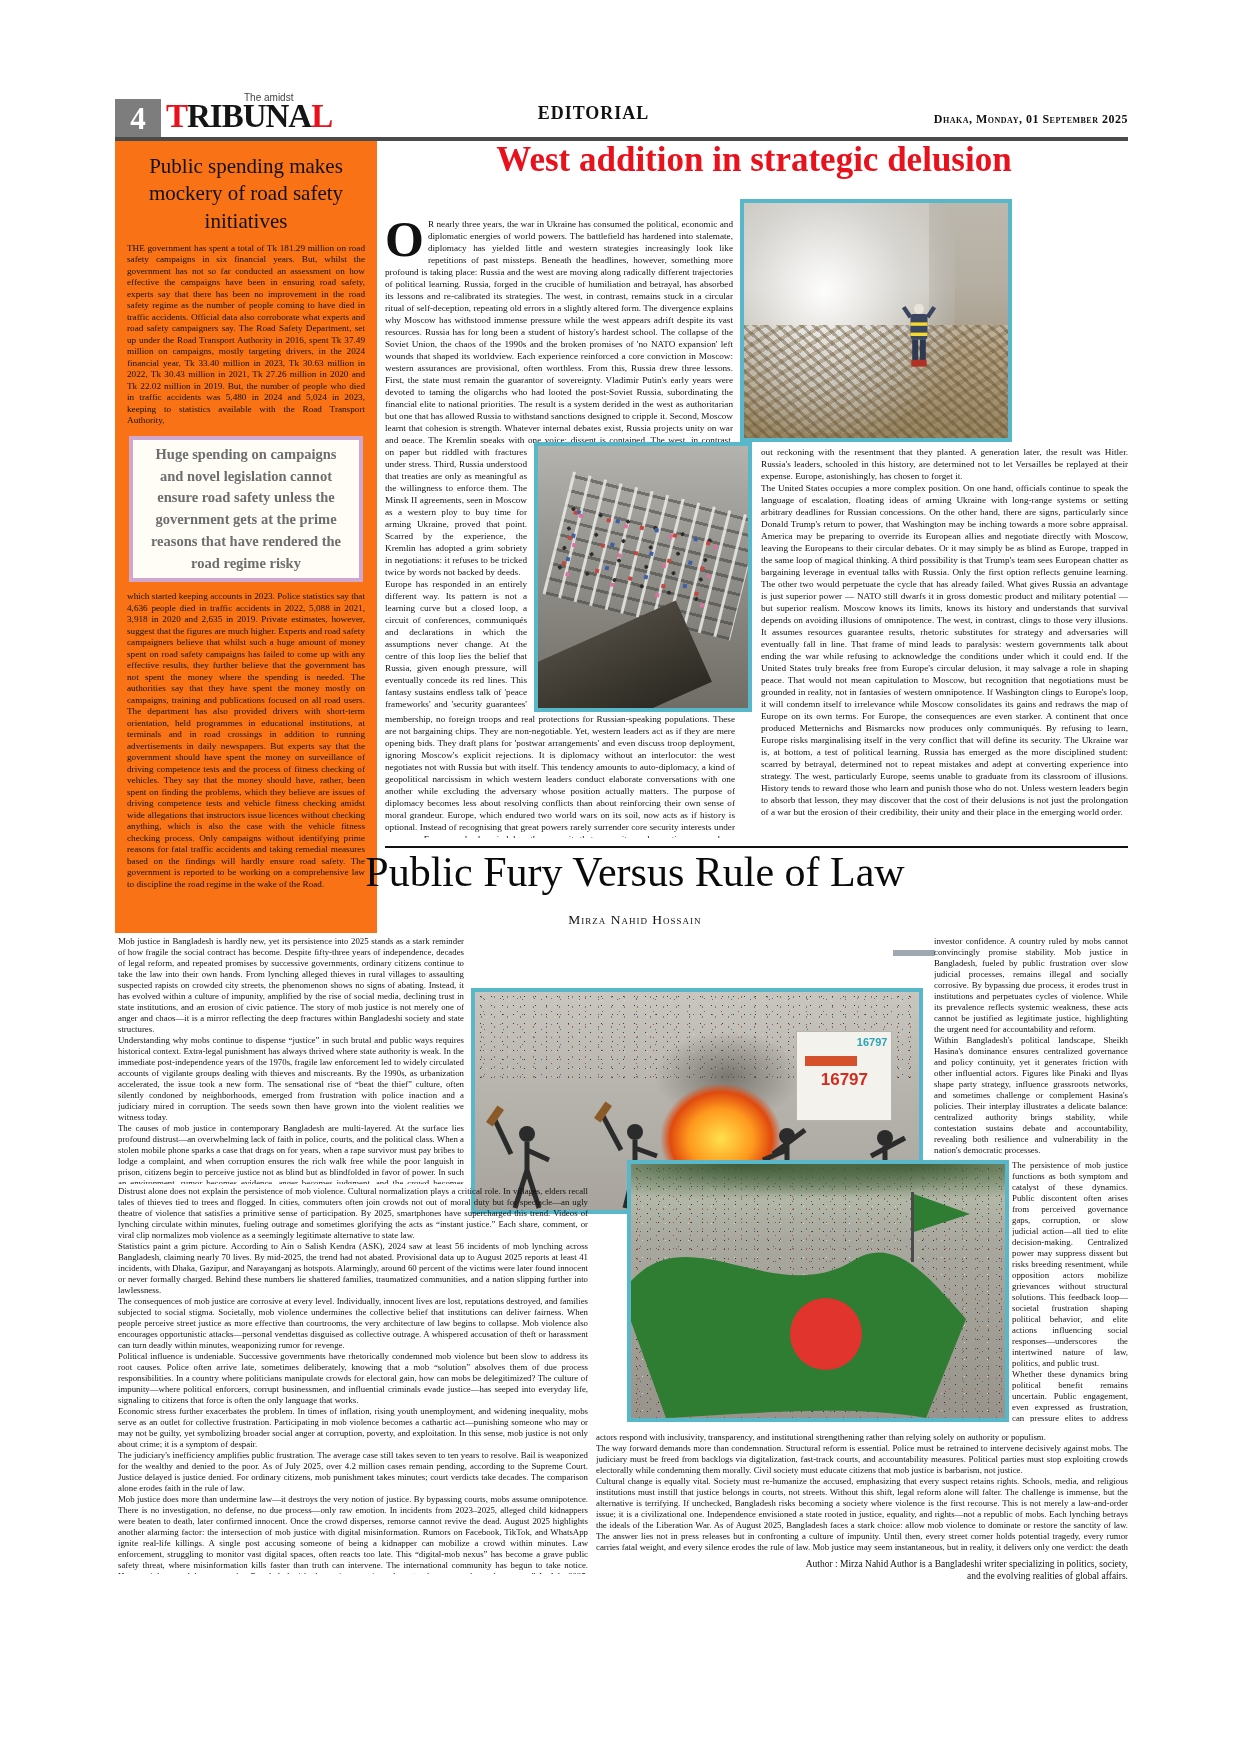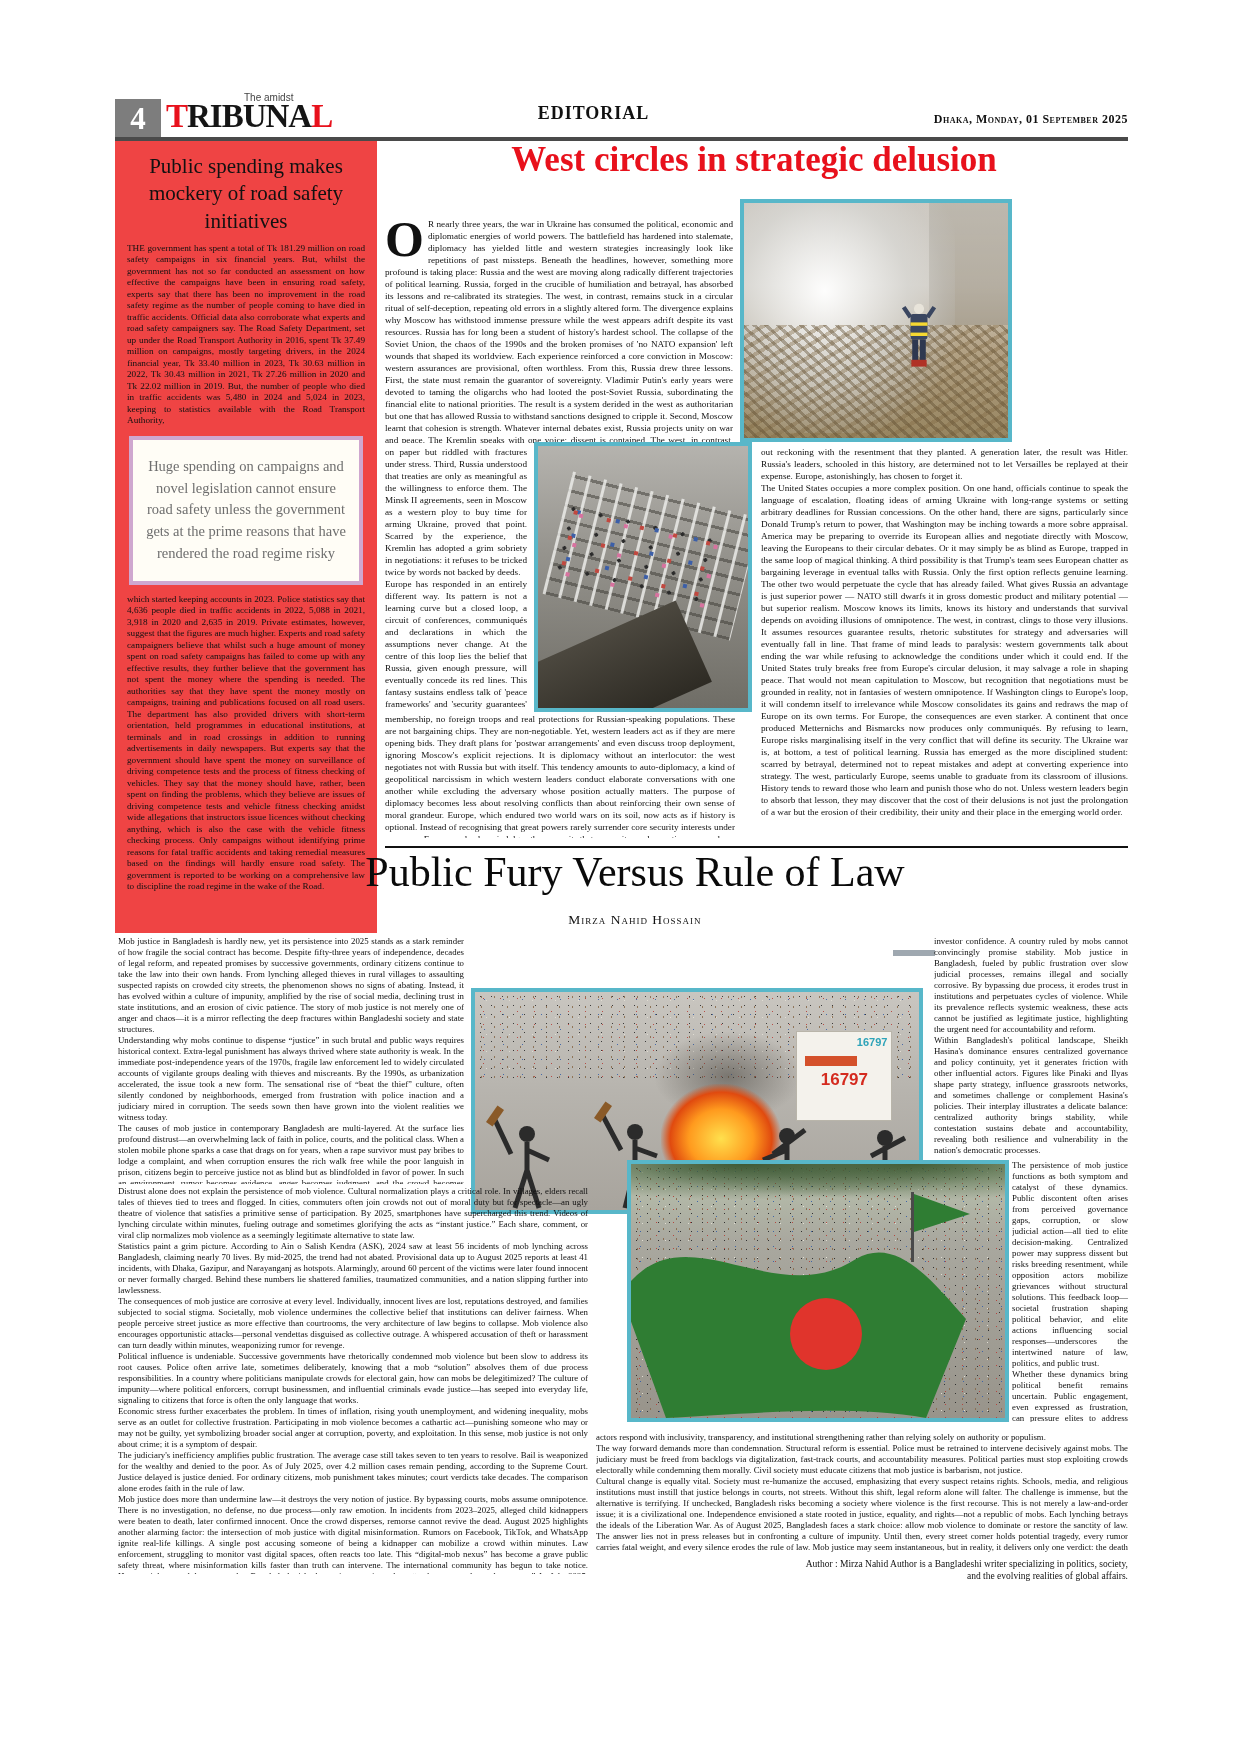--- a/index.html
+++ b/index.html
@@ -13,27 +13,27 @@
            font-size:10px;color:#444;}
   .masthead .logotype{position:absolute;left:0;top:6px;font-family:Liberation Serif, serif;
            font-weight:900;font-size:33px;letter-spacing:-1px;color:#151515;}
   .masthead .red{color:#e8111c;}
   .section{position:absolute;left:0;top:103px;width:1187px;text-align:center;
            font-size:18px;font-weight:bold;letter-spacing:1px;}
   .pdate{position:absolute;right:113px;top:112px;font-size:12px;font-variant:small-caps;
          font-weight:bold;letter-spacing:.5px;}
   .hrule{position:absolute;left:115px;top:137px;width:1013px;height:4px;background:#4a4a4a;}
   
-  .edcol{position:absolute;left:115px;top:141px;width:262px;height:792px;background:#ef4444;
+  .edcol{position:absolute;left:115px;top:141px;width:262px;height:792px;background:#f97316;
          box-sizing:border-box;padding:10px 12px;overflow:hidden;}
   .edcol h2{margin:2px 0 8px 0;font-size:21px;font-weight:normal;text-align:center;line-height:1.3;}
   .jt{white-space:pre-line;text-align:justify;}
   .edbody{font-size:9.2px;line-height:11.5px;text-align:justify;white-space:pre-line;}
-  .pullquote{margin:9px 2px;border:4px solid #cfa7cf;background:#fffdf6;padding:16px 10px;
-         font-size:14.5px;line-height:1.5;font-weight:normal;color:#6e6e6e;text-align:center;}
+  .pullquote{margin:9px 2px;border:4px solid #cfa7cf;background:#fffdf6;padding:4px 10px;
+         font-size:14.5px;line-height:1.5;font-weight:bold;color:#6e6e6e;text-align:center;}
   
   .w-head{position:absolute;left:380px;top:140px;width:748px;text-align:center;
           color:#e8111c;font-size:35px;font-weight:bold;}
   .byline{position:absolute;font-size:13.5px;font-variant:small-caps;letter-spacing:1px;
           text-align:center;}
   .graybar{position:absolute;background:#9fa8b0;height:6px;}
   .wbody{position:absolute;font-size:9.2px;line-height:12px;overflow:hidden;}
   .dropcap{float:left;font-size:50px;line-height:38px;font-weight:bold;padding:2px 4px 0 0;}
   .wrule{position:absolute;left:385px;top:846px;width:743px;height:2px;background:#111;}
   
@@ -108,21 +108,21 @@
   <div class="pdate">Dhaka, Monday, 01 September 2025</div>
   <div class="hrule"></div>
 
   <div class="edcol">
     <h2>Public spending makes mockery of road safety initiatives</h2>
     <div class="edbody">THE government has spent a total of Tk 181.29 million on road safety campaigns in six financial years. But, whilst the government has not so far conducted an assessment on how effective the campaigns have been in ensuring road safety, experts say that there has been no improvement in the road safety regime as the number of people coming to have died in traffic accidents. Official data also corroborate what experts and road safety campaigners say. The Road Safety Department, set up under the Road Transport Authority in 2016, spent Tk 37.49 million on campaigns, mostly targeting drivers, in the 2024 financial year, Tk 33.40 million in 2023, Tk 30.63 million in 2022, Tk 30.43 million in 2021, Tk 27.26 million in 2020 and Tk 22.02 million in 2019. But, the number of people who died in traffic accidents was 5,480 in 2024 and 5,024 in 2023, keeping to statistics available with the Road Transport Authority,</div>
     <div class="pullquote">Huge spending on campaigns and novel legislation cannot ensure road safety unless the government gets at the prime reasons that have rendered the road regime risky</div>
     <div class="edbody">which started keeping accounts in 2023. Police statistics say that 4,636 people died in traffic accidents in 2022, 5,088 in 2021, 3,918 in 2020 and 2,635 in 2019. Private estimates, however, suggest that the figures are much higher. Experts and road safety campaigners believe that whilst such a huge amount of money spent on road safety campaigns has failed to come up with any effective results, they further believe that the government has not spent the money where the spending is needed. The authorities say that they have spent the money mostly on campaigns, training and publications focused on all road users. The department has also provided drivers with short-term orientation, held programmes in educational institutions, at terminals and in road crossings in addition to running advertisements in daily newspapers. But experts say that the government should have spent the money on surveillance of driving competence tests and the process of fitness checking of vehicles. They say that the money should have, rather, been spent on finding the problems, which they believe are issues of driving competence tests and vehicle fitness checking amidst wide allegations that instructors issue licences without checking anything, which is also the case with the vehicle fitness checking process. Only campaigns without identifying prime reasons for fatal traffic accidents and taking remedial measures based on the findings will hardly ensure road safety. The government is reported to be working on a comprehensive law to discipline the road regime in the wake of the Road.</div>
   </div>
 
-  <div class="w-head">West circles in strategic delusion</div>
+  <div class="w-head">West addition in strategic delusion</div>
   <div class="graybar" style="left:900px;top:207px;width:52px;"></div>
 
   <div class="wbody jt" style="left:385px;top:206px;width:348px;height:237px;">
     <span class="dropcap">O</span><span>R nearly three years, the war in Ukraine has consumed the political, economic and diplomatic energies of world powers. The battlefield has hardened into stalemate, diplomacy has yielded little and western strategies increasingly look like repetitions of past missteps. Beneath the headlines, however, something more profound is taking place: Russia and the west are moving along radically different trajectories of political learning. Russia, forged in the crucible of humiliation and betrayal, has absorbed its lessons and re-calibrated its strategies. The west, in contrast, remains stuck in a circular ritual of self-deception, repeating old errors in a slightly altered form. The divergence explains why Moscow has withstood immense pressure while the west appears adrift despite its vast resources. Russia has for long been a student of history's hardest school. The collapse of the Soviet Union, the chaos of the 1990s and the broken promises of 'no NATO expansion' left wounds that shaped its worldview. Each experience reinforced a core conviction in Moscow: western assurances are provisional, often worthless. From this, Russia drew three lessons. First, the state must remain the guarantor of sovereignty. Vladimir Putin's early years were devoted to taming the oligarchs who had looted the post-Soviet Russia, subordinating the financial elite to national priorities. The result is a system derided in the west as authoritarian but one that has allowed Russia to withstand sanctions designed to cripple it. Second, Moscow learnt that cohesion is strength. Whatever internal debates exist, Russia projects unity on war and peace. The Kremlin speaks with one voice; dissent is contained. The west, in contrast, remains a patchwork of allies and clients, an outer empire impressive</span>
   </div>
 
   <div class="photo ph-rubble" style="left:740px;top:199px;width:272px;height:243px;">
     <div class="building"></div>
     <div class="smoke"></div>
     <div class="rubbletex"></div>

